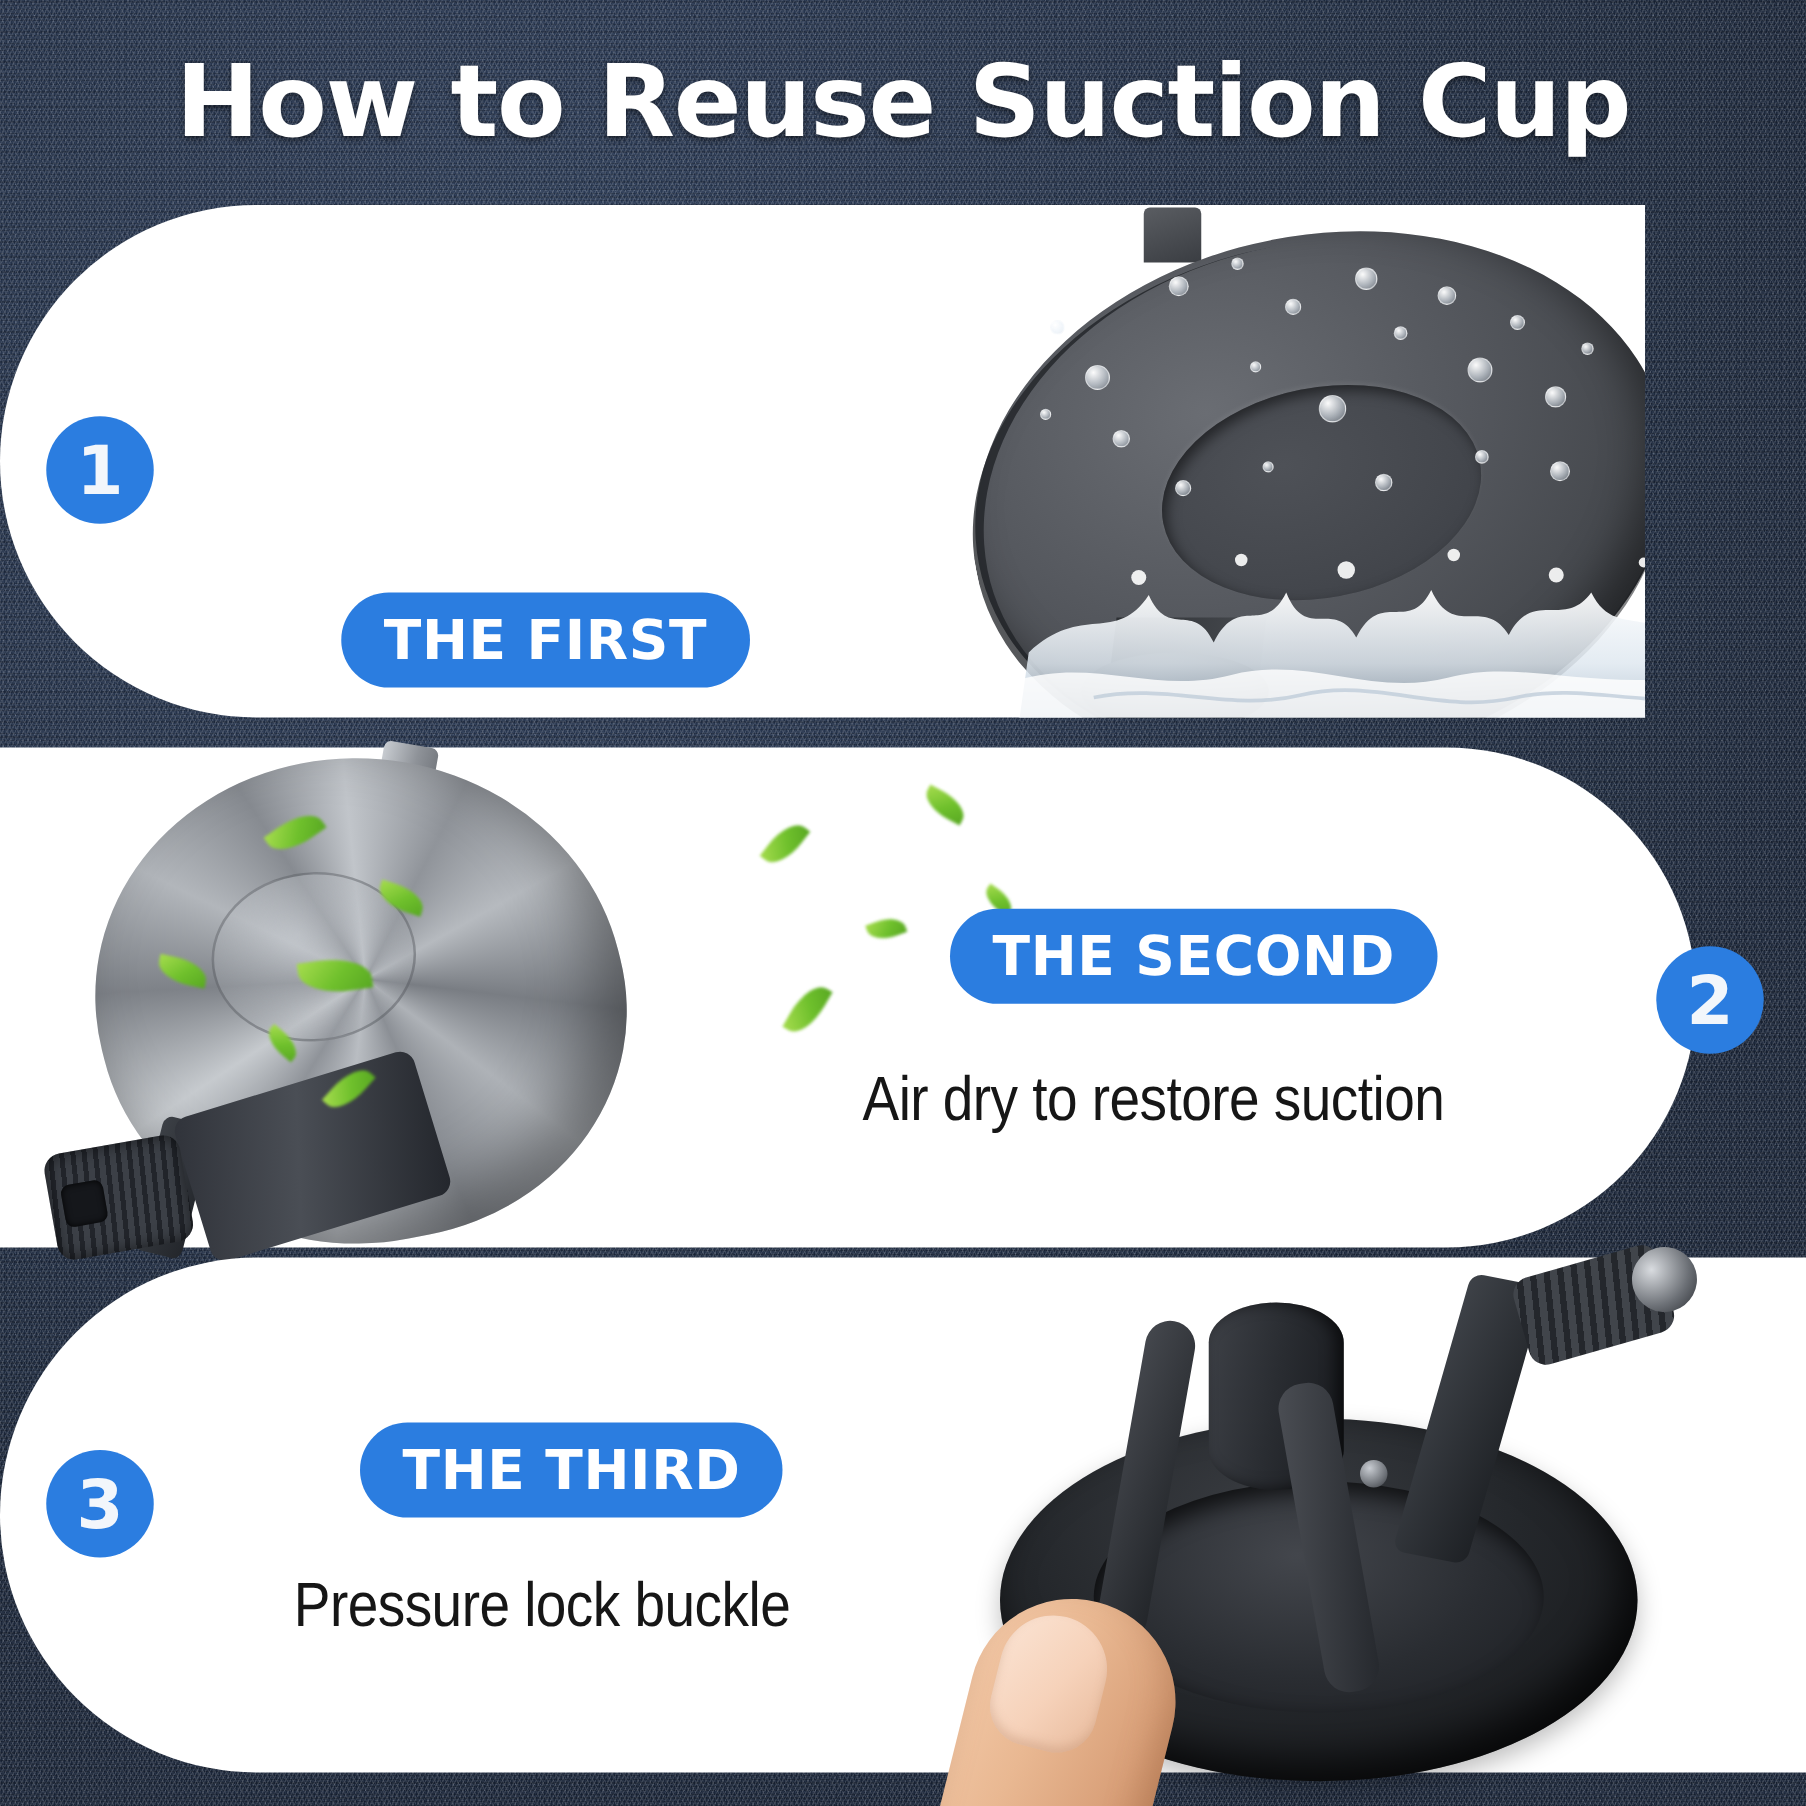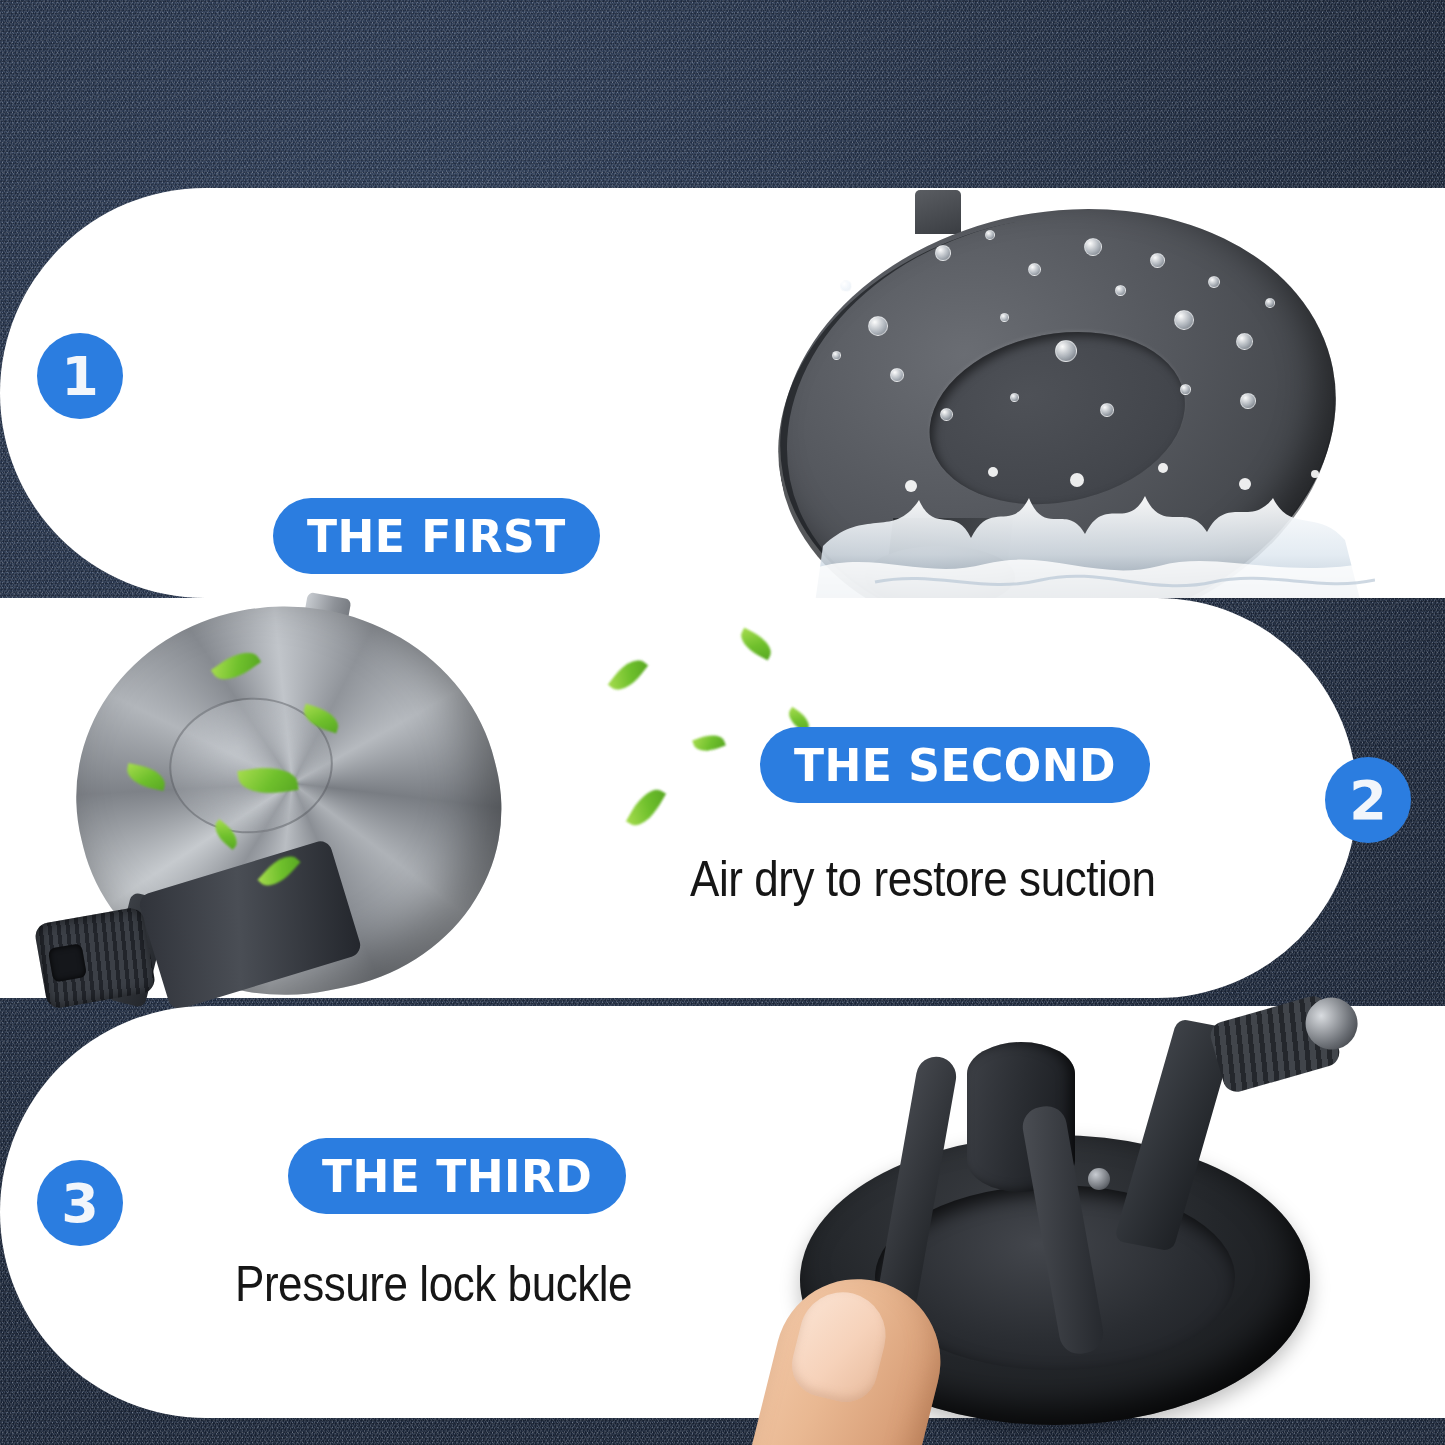--- a/index.html
+++ b/index.html
@@ -60,21 +60,21 @@
     white-space: nowrap;
   }
 
   
   .card {
     position: absolute;
     background: #ffffff;
     overflow: hidden;
   }
   .card-1 {
-    left: 0; top: 188px; width: 1445px; height: 410px;
+    left: 0; top: 164px; width: 1316px; height: 410px;
     border-radius: 0 0 0 0;
     border-top-left-radius: 205px;
     border-bottom-left-radius: 205px;
   }
   .card-2 {
     left: 0; top: 598px; width: 1357px; height: 400px;
     border-top-right-radius: 200px;
     border-bottom-right-radius: 200px;
   }
   .card-3 {
@@ -331,20 +331,21 @@
   }
 </style>
 </head>
 <body>
 
 <div id="infographic">
 
   <div class="bg-texture"></div>
   <div class="bg-speckle"></div>
 
+  <div class="title">How to Reuse Suction Cup</div>
 
   <div class="card card-1">
     <div class="photo1">
       <div class="p1-tab"></div>
       <div class="p1-disc"></div>
       <div class="p1-rim"></div>
       <div class="p1-stem"></div>
       <div class="p1-footdisc"></div>
 
       <div class="p1-drop" style="left:70px;  top:92px;  width:12px; height:12px;"></div>

